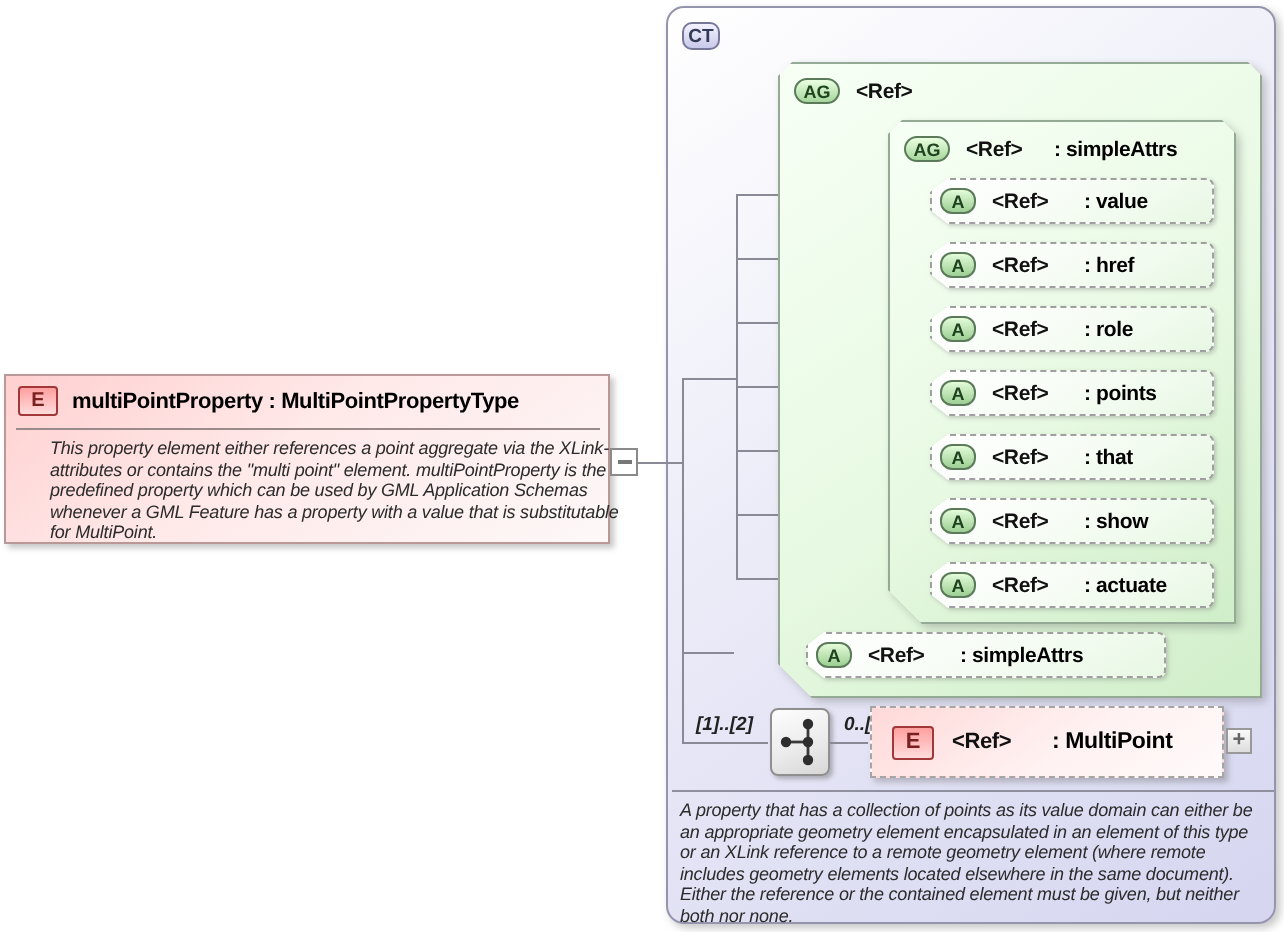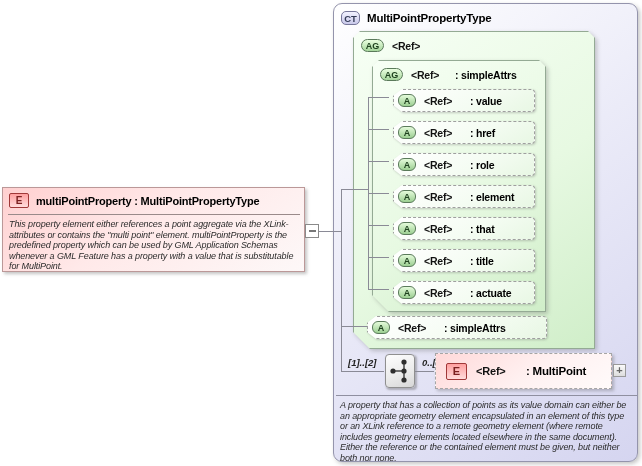--- a/index.html
+++ b/index.html
@@ -34,21 +34,21 @@
     clip-path:polygon(7px 0, calc(100% - 7px) 0, 100% 7px, 100% 100%, 17px 100%, 0 calc(100% - 17px), 0 7px);
   }
   .attr-box {
     position:absolute; height:23px;
     background:linear-gradient(150deg,#ffffff 0%, #f4fcf2 60%, #e8f7e4 100%);
     border:1px dashed #9f9f9f; border-radius:0 4px 4px 0;
     clip-path:polygon(9px 0, 100% 0, 100% 100%, 9px 100%, 0 calc(100% - 7px), 0 7px);
     display:flex; align-items:center; padding-left:4px;
   }
   .attr-wrap { position:absolute; filter:drop-shadow(1.5px 1.5px 1px rgba(110,110,110,.35)); }
-  .group-wrap { position:absolute; filter:drop-shadow(2px 2px 2px rgba(100,100,100,.35)); }
+  .group-wrap { position:absolute; filter:drop-shadow(2px 2px 2px rgba(100,100,100,.35));margin-left:36px; }
   
   .badge {
     display:inline-flex; align-items:center; justify-content:center;
     font-weight:bold; flex:0 0 auto;
   }
   .badge-e  { width:20px; height:15px; font-size:10px; color:#7a2020;
               background:linear-gradient(180deg,#ff9f9f,#ffdcdc);
               border:1px solid #a03838; border-radius:2px; }
   .badge-ct { width:19px; height:14px; font-size:9.5px; color:#333a55;
               background:linear-gradient(180deg,#f2f2ff,#c9c9ea);
@@ -96,27 +96,26 @@
 <body>
 
 <div class="stage">
 
   <div class="element-box" style="left:2px;top:187px;width:303px;height:85px;">
     <div class="row" style="position:absolute;left:6px;top:5px;gap:7px;">
       <span class="badge badge-e">E</span>
       <span class="el-title">multiPointProperty : MultiPointPropertyType</span>
     </div>
     <div class="sep" style="left:5px;top:26px;width:292px;background:#9a8a8a;"></div>
-    <div class="annot" style="position:absolute;left:6px;top:31px;width:291px;">This property element either references a point aggregate via the XLink-attributes or contains the "multi point" element. multiPointProperty is the predefined property which can be used by GML Application Schemas whenever a GML Feature has a property with a value that is substitutable for MultiPoint.</div>
+    <div class="annot" style="position:absolute;left:22px;top:31px;width:291px;">This property element either references a point aggregate via the XLink-attributes or contains the "multi point" element. multiPointProperty is the predefined property which can be used by GML Application Schemas whenever a GML Feature has a property with a value that is substitutable for MultiPoint.</div>
   </div>
 
   <div class="ct-box" style="left:333px;top:3px;width:305px;height:459px;">
     <div class="row" style="position:absolute;left:7px;top:7px;gap:7px;">
       <span class="badge badge-ct">CT</span>
-      <span class="ct-title">MultiPointPropertyType</span>
     </div>
 
     <div class="group-wrap" style="left:19px;top:27px;">
       <div class="group-box" style="position:relative;width:242px;height:318px;">
         <div class="row" style="position:absolute;left:7px;top:7px;">
           <span class="badge badge-ag">AG</span>
           <span class="ref" style="margin-left:8px;width:44px;">&lt;Ref&gt;</span>
         </div>
 
         <div class="group-wrap" style="left:18px;top:28px;">
@@ -148,37 +147,37 @@
               <span class="badge badge-a">A</span>
               <span class="ref" style="margin-left:8px;width:46px;">&lt;Ref&gt;</span>
               <span class="gname">: role</span>
             </div>
               </div>
 
             <div class="attr-wrap" style="left:20px;top:124px;">
                 <div class="attr-box" style="position:relative;width:142px;">
               <span class="badge badge-a">A</span>
               <span class="ref" style="margin-left:8px;width:46px;">&lt;Ref&gt;</span>
-              <span class="gname">: element</span>
+              <span class="gname">: points</span>
             </div>
               </div>
 
             <div class="attr-wrap" style="left:20px;top:156px;">
                 <div class="attr-box" style="position:relative;width:142px;">
               <span class="badge badge-a">A</span>
               <span class="ref" style="margin-left:8px;width:46px;">&lt;Ref&gt;</span>
               <span class="gname">: that</span>
             </div>
               </div>
 
             <div class="attr-wrap" style="left:20px;top:188px;">
                 <div class="attr-box" style="position:relative;width:142px;">
               <span class="badge badge-a">A</span>
               <span class="ref" style="margin-left:8px;width:46px;">&lt;Ref&gt;</span>
-              <span class="gname">: title</span>
+              <span class="gname">: show</span>
             </div>
               </div>
 
             <div class="attr-wrap" style="left:20px;top:220px;">
                 <div class="attr-box" style="position:relative;width:142px;">
               <span class="badge badge-a">A</span>
               <span class="ref" style="margin-left:8px;width:46px;">&lt;Ref&gt;</span>
               <span class="gname">: actuate</span>
             </div>
               </div>

